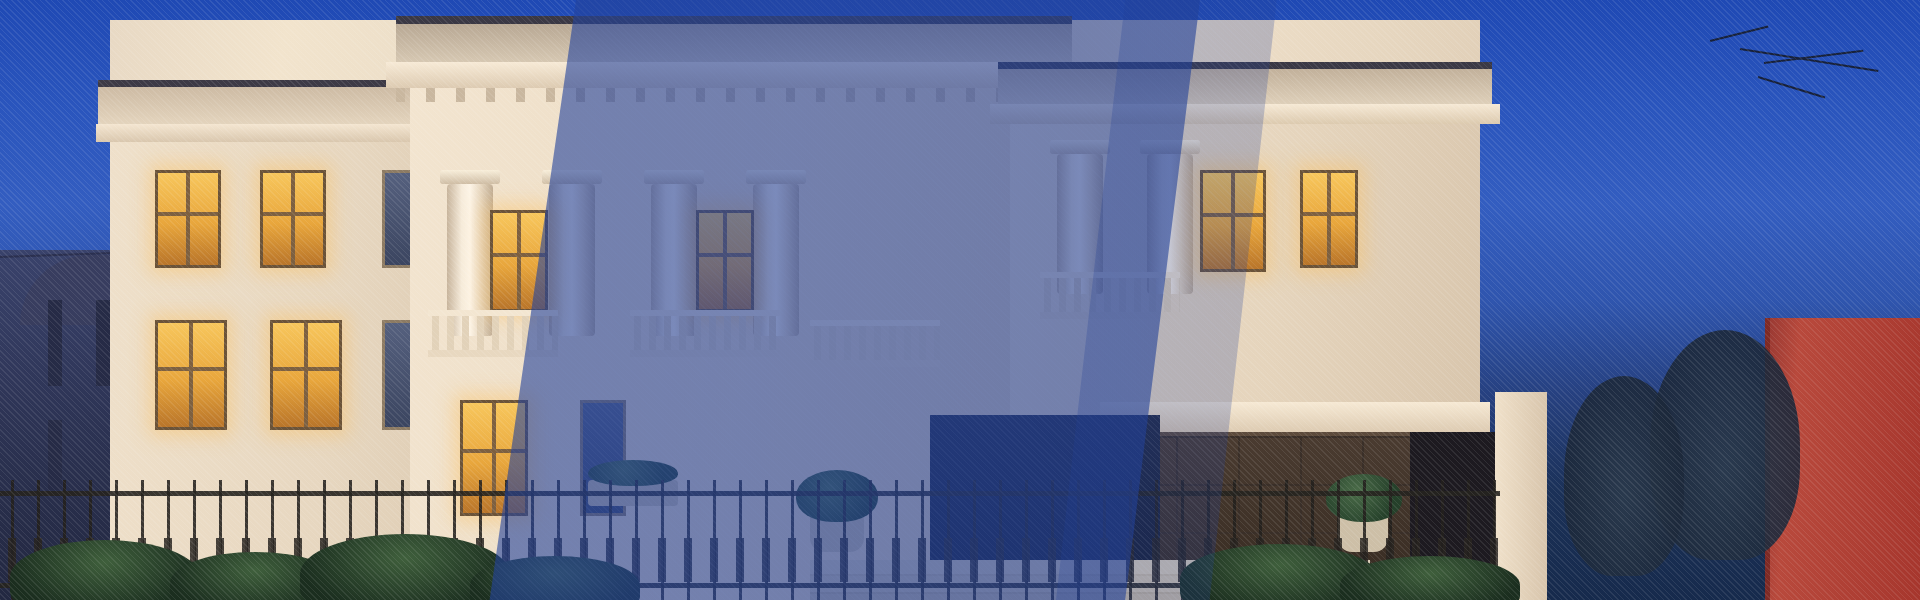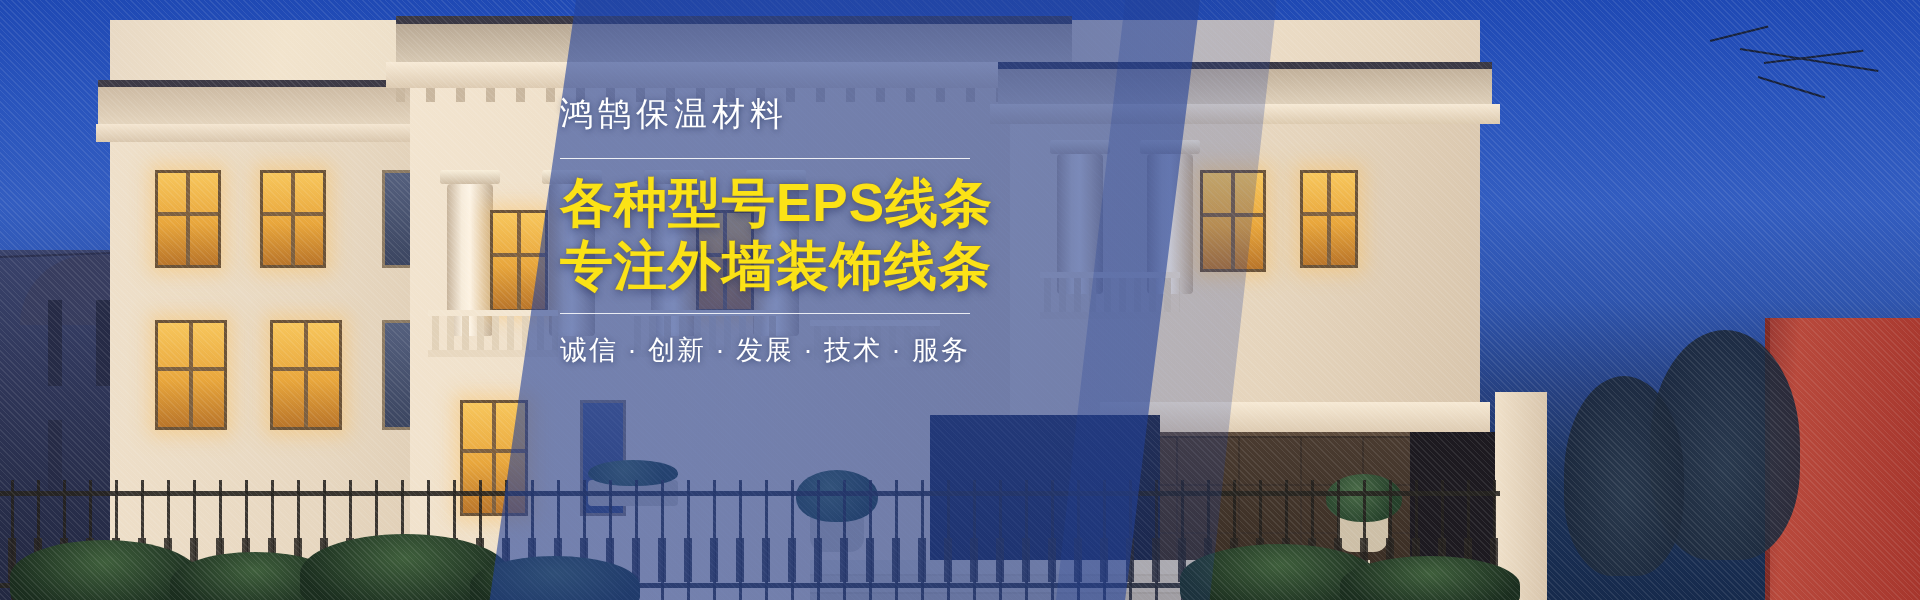--- a/index.html
+++ b/index.html
@@ -462,28 +462,14 @@
       <div class="hedge" style="left:1180px;width:200px;height:70px;"></div>
       <div class="hedge" style="left:1340px;width:180px;height:58px;"></div>
     </div>
 
     <div class="hatch"></div>
   </div>
 
   <div class="blue-panel"></div>
   <div class="blue-panel-2"></div>
 
-  <div class="text-block">
-
-    <div class="brand">鸿鹄保温材料</div>
-
-    <div class="rule"></div>
-
-    <div class="headline">各种型号EPS线条</div>
-
-    <div class="headline">专注外墙装饰线条</div>
-
-    <div class="rule-bottom"></div>
-
-    <div class="tagline">诚信 · 创新 · 发展 · 技术 · 服务</div>
-  </div>
 
 </div>
 
 </body></html>

